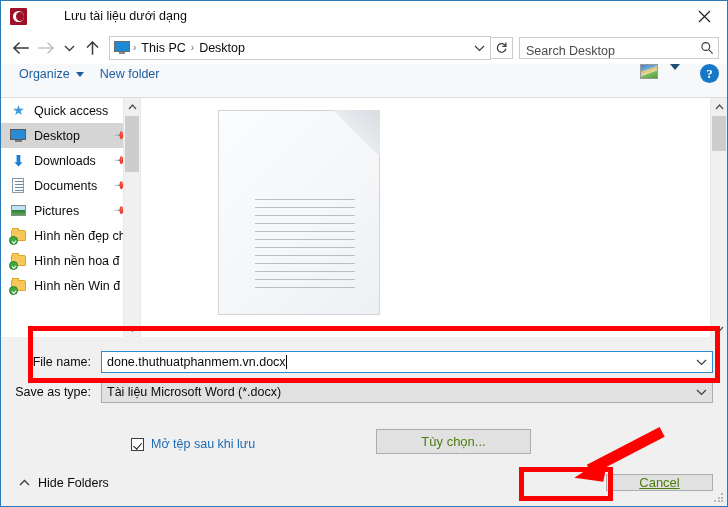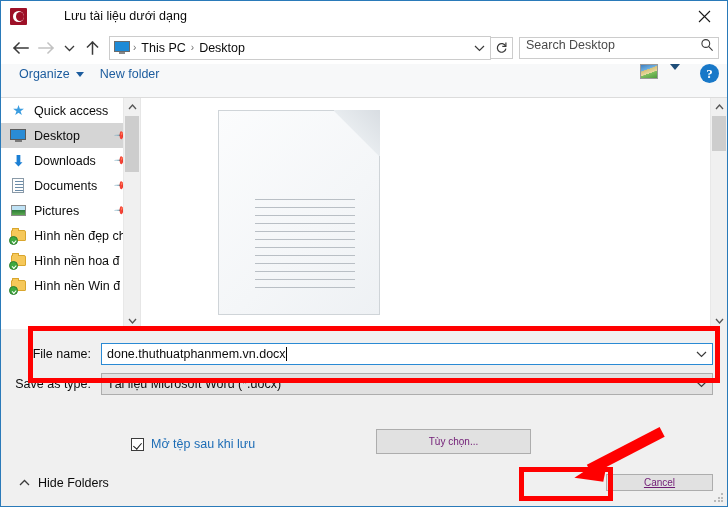--- a/index.html
+++ b/index.html
@@ -120,21 +120,21 @@
     display:flex;align-items:center;justify-content:center;
     flex:0 0 22px;
     box-sizing:border-box;
   }
   .searchbox{
     width:200px;flex:0 0 200px;
     height:22px;
     border:1px solid #ccc;
     background:#fff;
     margin-left:6px;
-    display:flex;align-items:flex-start;
+    display:flex;align-items:flex-end;
     box-sizing:border-box;
     padding:0 4px 0 6px;
   }
   .search-text{
     flex:1 1 auto;font-size:12.5px;color:#4a4a4a;white-space:nowrap;
   }
 
   
   .commandbar{
     height:33px;flex:0 0 33px;
@@ -281,21 +281,21 @@
     position:relative;
     padding:0;
   }
   .form-rows{
     padding:14px 14px 10px 14px;
   }
   .frow{
     display:flex;align-items:center;
     margin-bottom:8px;
   }
-  .frow:last-child{margin-bottom:8px;}
+  .frow:last-child{margin-bottom:0;}
   .flabel{
     width:86px;flex:0 0 86px;
     text-align:right;
     padding-right:10px;
     font-size:12.5px;color:#0b0b0b;
     box-sizing:border-box;
   }
   .finput{
     flex:1 1 auto;height:22px;
     border:1px solid #2a8ad4;
@@ -347,21 +347,21 @@
     content:"";position:absolute;
     left:3px;top:2.5px;width:4px;height:7px;
     border-right:1.6px solid #1a1a1a;border-bottom:1.6px solid #1a1a1a;
     transform:rotate(40deg);
   }
   .chklabel{font-size:12.5px;color:#1c6cb5;}
   .btn{
     min-width:107px;height:25px;
     border:1px solid #adadad;
     background:#e1e1e1;
-    font-size:10px;color:#701a75;
+    font-size:13px;color:#4d7c0f;
     display:flex;align-items:center;justify-content:center;
     cursor:default;
     box-sizing:border-box;
     font-family:inherit;
   }
   .btn-options{
     position:absolute;left:375px;top:16px;
     width:155px;height:25px;
   }
 

